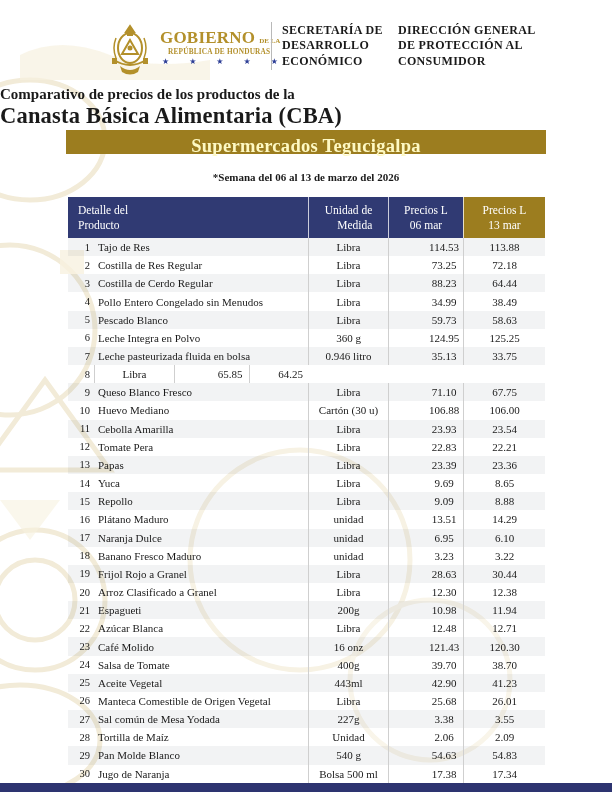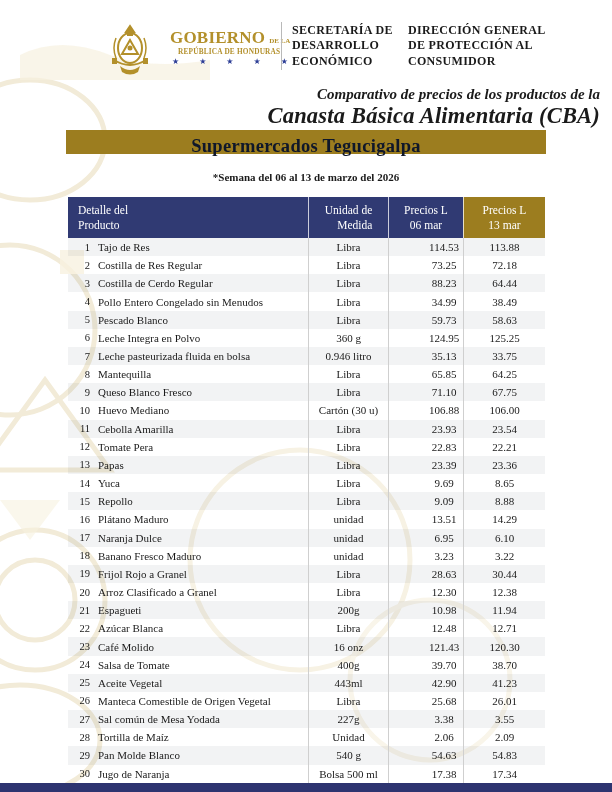--- a/index.html
+++ b/index.html
@@ -12,38 +12,38 @@
     overflow: hidden;
   }
   .page { position: absolute; inset: 0; width: 612px; height: 792px; }
 
   
   .watermark { position: absolute; inset: 0; z-index: 0; pointer-events: none; }
 
   
   .org-header { position: absolute; top: 18px; left: 110px; right: 40px; height: 62px; z-index: 2; display: flex; }
   .coat { width: 40px; height: 56px; margin-top: 2px; }
-  .logo-word { margin-left: 20px; margin-top: 10px; width: 96px; }
+  .logo-word { margin-left: 10px; margin-top: 10px; width: 96px; }
   .gobierno-line { white-space: nowrap; }
   .gobierno { font-size: 17px; font-weight: bold; color: #b3902b; letter-spacing: 0.2px; }
   .de-la { font-size: 7px; font-weight: bold; color: #b3902b; }
   .republica { font-size: 7.3px; font-weight: bold; color: #b3902b; letter-spacing: 0.2px; margin-top: -1px; white-space: nowrap; padding-left: 8px; }
   .stars { font-size: 8px; color: #2d3e96; letter-spacing: 9px; margin-top: 1px; margin-left: 2px; white-space: nowrap; }
   .vdivider { width: 1px; background: #b9b9b9; height: 48px; margin: 4px 0 0 15px; }
   .org-name { font-size: 12px; font-weight: bold; line-height: 1.28; letter-spacing: 0.3px; white-space: pre-line; margin-top: 5px; }
   .org-secretaria { margin-left: 10px; width: 112px; }
   .org-direccion { margin-left: 4px; width: 160px; }
 
   
-  .title-block { position: absolute; top: 86px; left: 0; width: 600px; text-align: right; z-index: 2; font-style: italic; }
+  .title-block { position: absolute; top: 86px; left: 0; width: 600px; text-align: left; z-index: 2; }
   .title-1 { font-size: 15px; font-weight: 600; }
   .title-2 { font-size: 22.5px; font-weight: bold; letter-spacing: 0.2px; margin-top: 0px; }
   .banner { position: absolute; top: 130px; left: 66px; width: 480px; height: 24px; background: #9c7d1f; z-index: 2;
             display: flex; align-items: center; justify-content: center; }
-  .banner span { color: #0f172a; font-size: 18.5px; font-weight: bold; letter-spacing: 0.3px; margin-top: 8px; }
+  .banner span { color: #fef9c3; font-size: 18.5px; font-weight: bold; letter-spacing: 0.3px; margin-top: 8px; }
   .week-note { position: absolute; top: 171px; left: 0; width: 612px; text-align: center; font-size: 11px; font-weight: bold; z-index: 2; }
 
   
   .price-table { position: absolute; top: 197px; left: 68px; width: 477px; z-index: 2; }
   .thead { display: flex; height: 41px; background: #303a73; color: #ffffff; }
   .thead .cell { display: flex; align-items: center; font-size: 11.5px; line-height: 1.25; white-space: pre-line; }
   .thead .c-name { width: 240px; padding-left: 10px; justify-content: flex-start; text-align: left; }
   .thead .c-unit  { width: 80px; justify-content: center; text-align: right; border-left: 1px solid rgba(255,255,255,0.75); }
   .thead .c-p1 { width: 75px; justify-content: center; text-align: center; border-left: 1px solid rgba(255,255,255,0.75); }
   .thead .c-p2 { width: 82px; justify-content: center; text-align: center; border-left: 1px solid rgba(255,255,255,0.75); background: #9c7d1f; }
@@ -183,21 +183,20 @@
     </div>
         <div class="trow odd">
       <div class="cell c-num">7</div>
       <div class="cell c-prod">Leche pasteurizada fluida en bolsa</div>
       <div class="cell c-unit">0.946 litro</div>
       <div class="cell c-p1">35.13</div>
       <div class="cell c-p2">33.75</div>
     </div>
         <div class="trow even">
       <div class="cell c-num">8</div>
-      <div class="cell c-prod">Mantequilla</div>
       <div class="cell c-unit">Libra</div>
       <div class="cell c-p1">65.85</div>
       <div class="cell c-p2">64.25</div>
     </div>
         <div class="trow odd">
       <div class="cell c-num">9</div>
       <div class="cell c-prod">Queso Blanco Fresco</div>
       <div class="cell c-unit">Libra</div>
       <div class="cell c-p1">71.10</div>
       <div class="cell c-p2">67.75</div>

